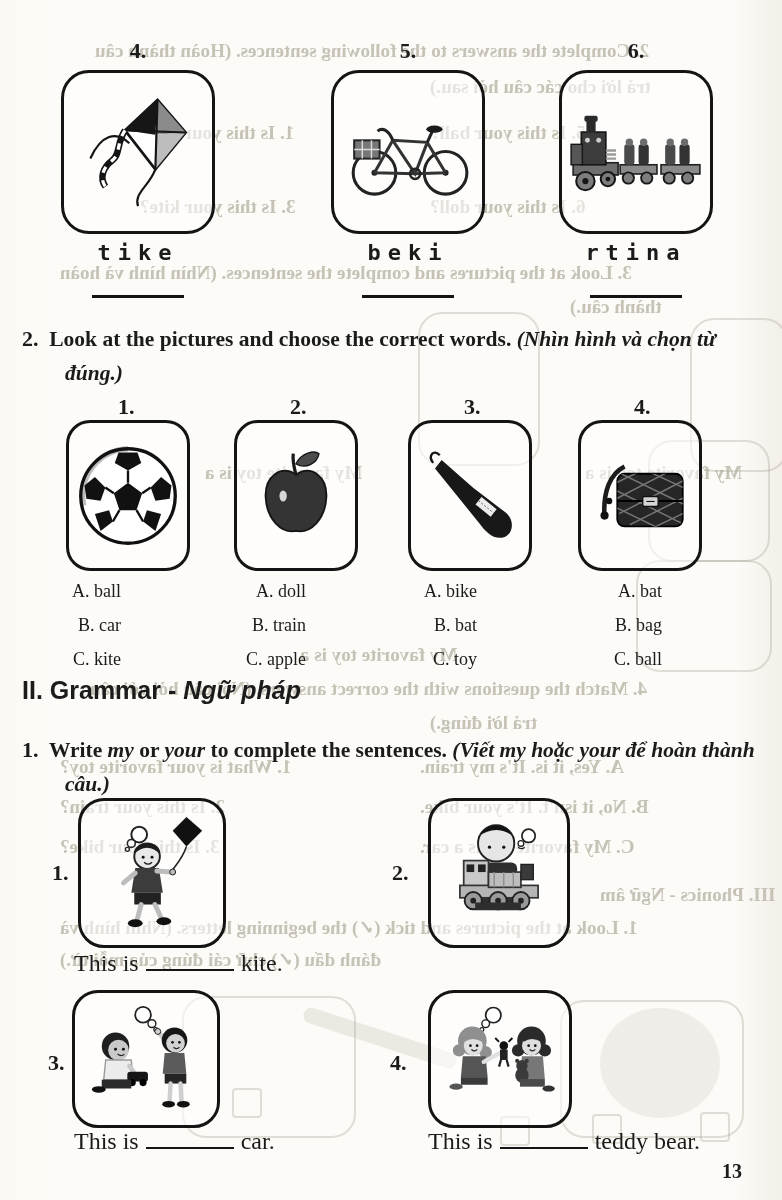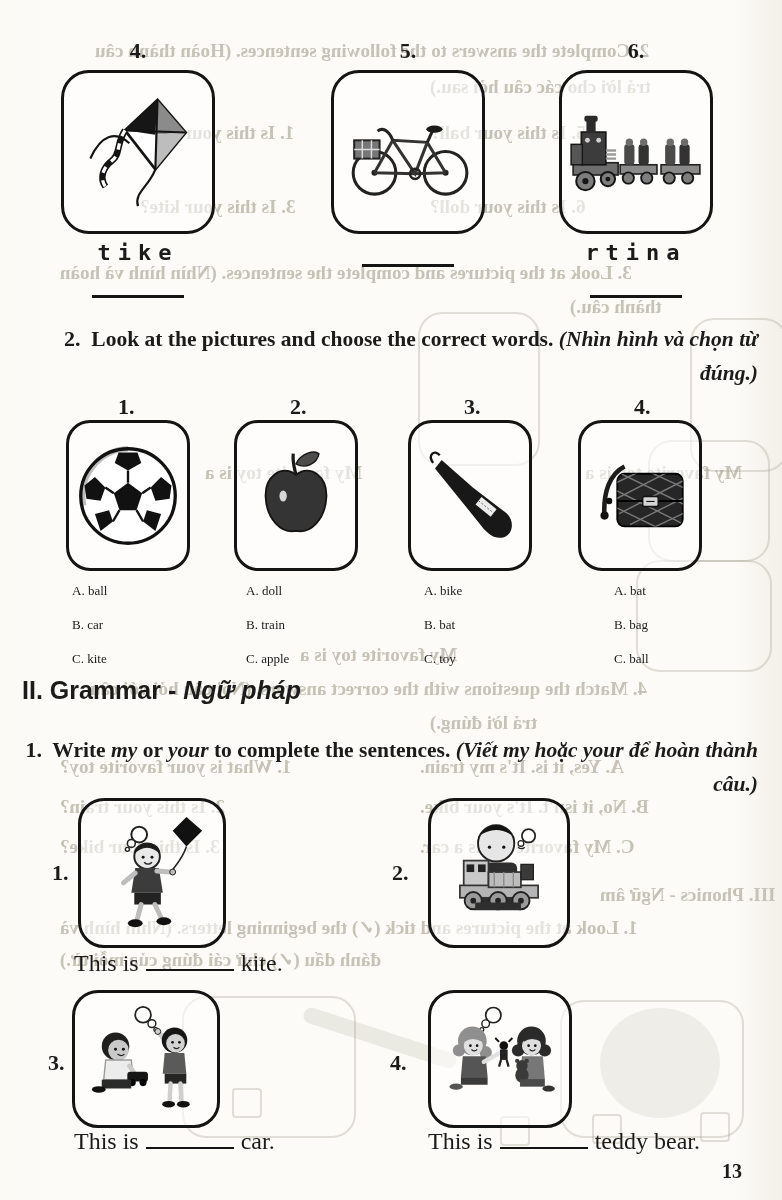--- a/index.html
+++ b/index.html
@@ -31,26 +31,26 @@
   
   .top-col{position:absolute;top:38px;text-align:center;}
   .top-col .num{display:block;margin-bottom:6px;}
   .top-col .imgbox{width:148px;height:158px;margin:0 auto;}
   .scrambled{
     display:block;margin-top:6px;font-family:"DejaVu Sans Mono", monospace;
     font-weight:bold;font-size:22px;letter-spacing:7px;
   }
   .answer-line{width:92px;margin:30px auto 0;border-bottom:3px solid #141414;height:0;}
   
-  .ex-head{position:absolute;left:22px;width:736px;font-size:21.5px;font-weight:bold;line-height:34px;text-align:right;}
+  .ex-head{position:absolute;left:22px;width:736px;font-size:21.5px;font-weight:bold;line-height:34px;}
   .ex-head .body{display:block;padding-left:43px;text-indent:-43px;}
   .vi{font-style:italic;}
   .choose-num{position:absolute;top:394px;}
   .choose-box{position:absolute;top:420px;width:118px;height:145px;border-radius:24px;}
-  .choose-opts{position:absolute;top:574px;font-size:13px;line-height:34px;}
+  .choose-opts{position:absolute;top:574px;font-size:18px;line-height:34px;text-align:right;}
   .choose-opts div{white-space:nowrap;}
   
   .gram-head{
     position:absolute;top:676px;left:22px;
     font-family:Liberation Sans, sans-serif;font-weight:bold;font-size:25px;
   }
   .gram-item-num{position:absolute;font-weight:bold;font-size:22px;}
   .gram-box{position:absolute;border-radius:26px;}
   .sentence{position:absolute;font-size:24px;white-space:nowrap;}
   .sentence .blank{width:88px;margin:0 7px;}
@@ -129,20 +129,21 @@
         <circle cx="102" cy="68" r="3" fill="#222"></circle>
         <path d="M32,68 L50,36 L84,38 L102,68 M50,36 L72,69 L84,38 M72,69 L102,68 M72,69 L32,68" fill="none" stroke="#333" stroke-width="3"></path>
         <circle cx="72" cy="69" r="5" fill="none" stroke="#222" stroke-width="2.5"></circle>
         <path d="M84,38 L89,27" stroke="#222" stroke-width="3"></path>
         <ellipse cx="91" cy="25" rx="8" ry="3.5" fill="#1a1a1a"></ellipse>
         <path d="M50,36 C46,26 40,23 35,27" fill="none" stroke="#222" stroke-width="3"></path>
         <rect x="12" y="36" width="25" height="18" fill="#777" stroke="#222" stroke-width="2"></rect>
         <path d="M20,36 V54 M29,36 V54 M12,45 H37" stroke="#dcdcdc" stroke-width="1.4"></path>
       </svg>
     </div>
+    <span class="scrambled">beki</span>
     <div class="answer-line"></div>
   </div>
 
   <div class="top-col" style="left:552px;width:168px">
     <span class="num">6.</span>
     <div class="imgbox">
       <svg width="138" height="100" viewBox="0 0 135 95">
         <rect x="6" y="58" width="44" height="12" fill="#6e6e6e" stroke="#222" stroke-width="1.6"></rect>
         <rect x="52" y="60" width="36" height="9" fill="#8a8a8a" stroke="#222" stroke-width="1.6"></rect>
         <rect x="92" y="60" width="38" height="9" fill="#8a8a8a" stroke="#222" stroke-width="1.6"></rect>

